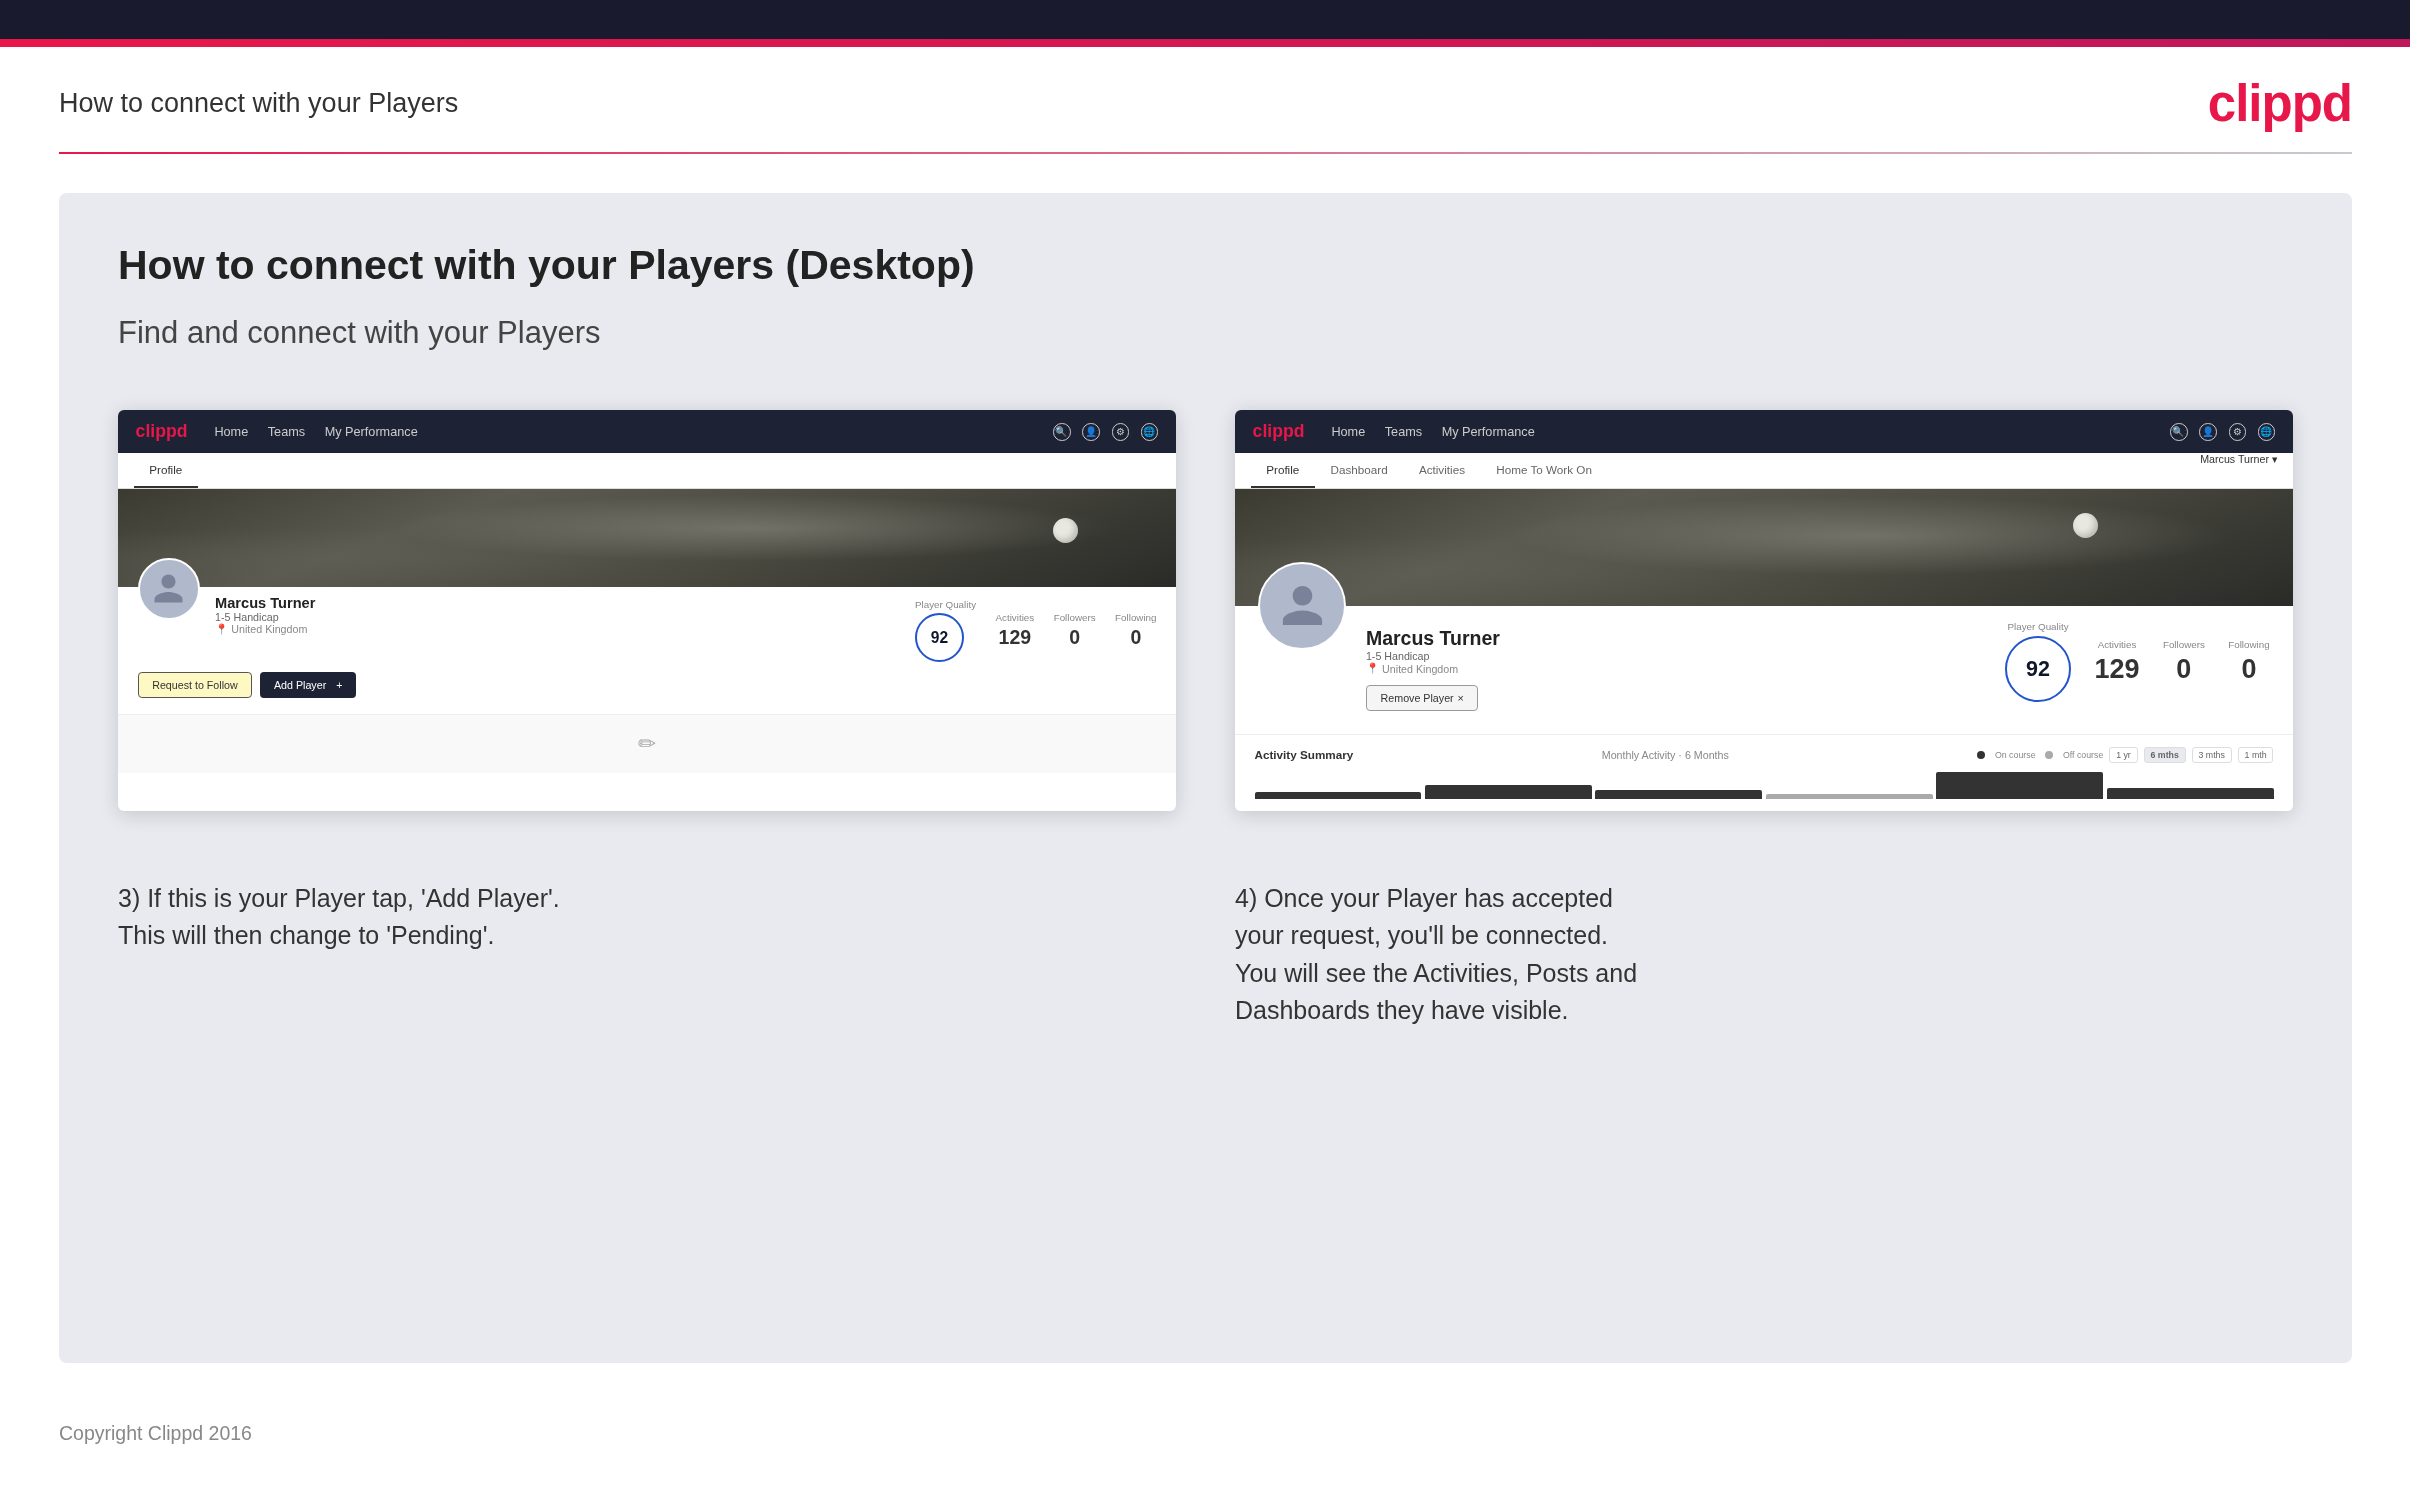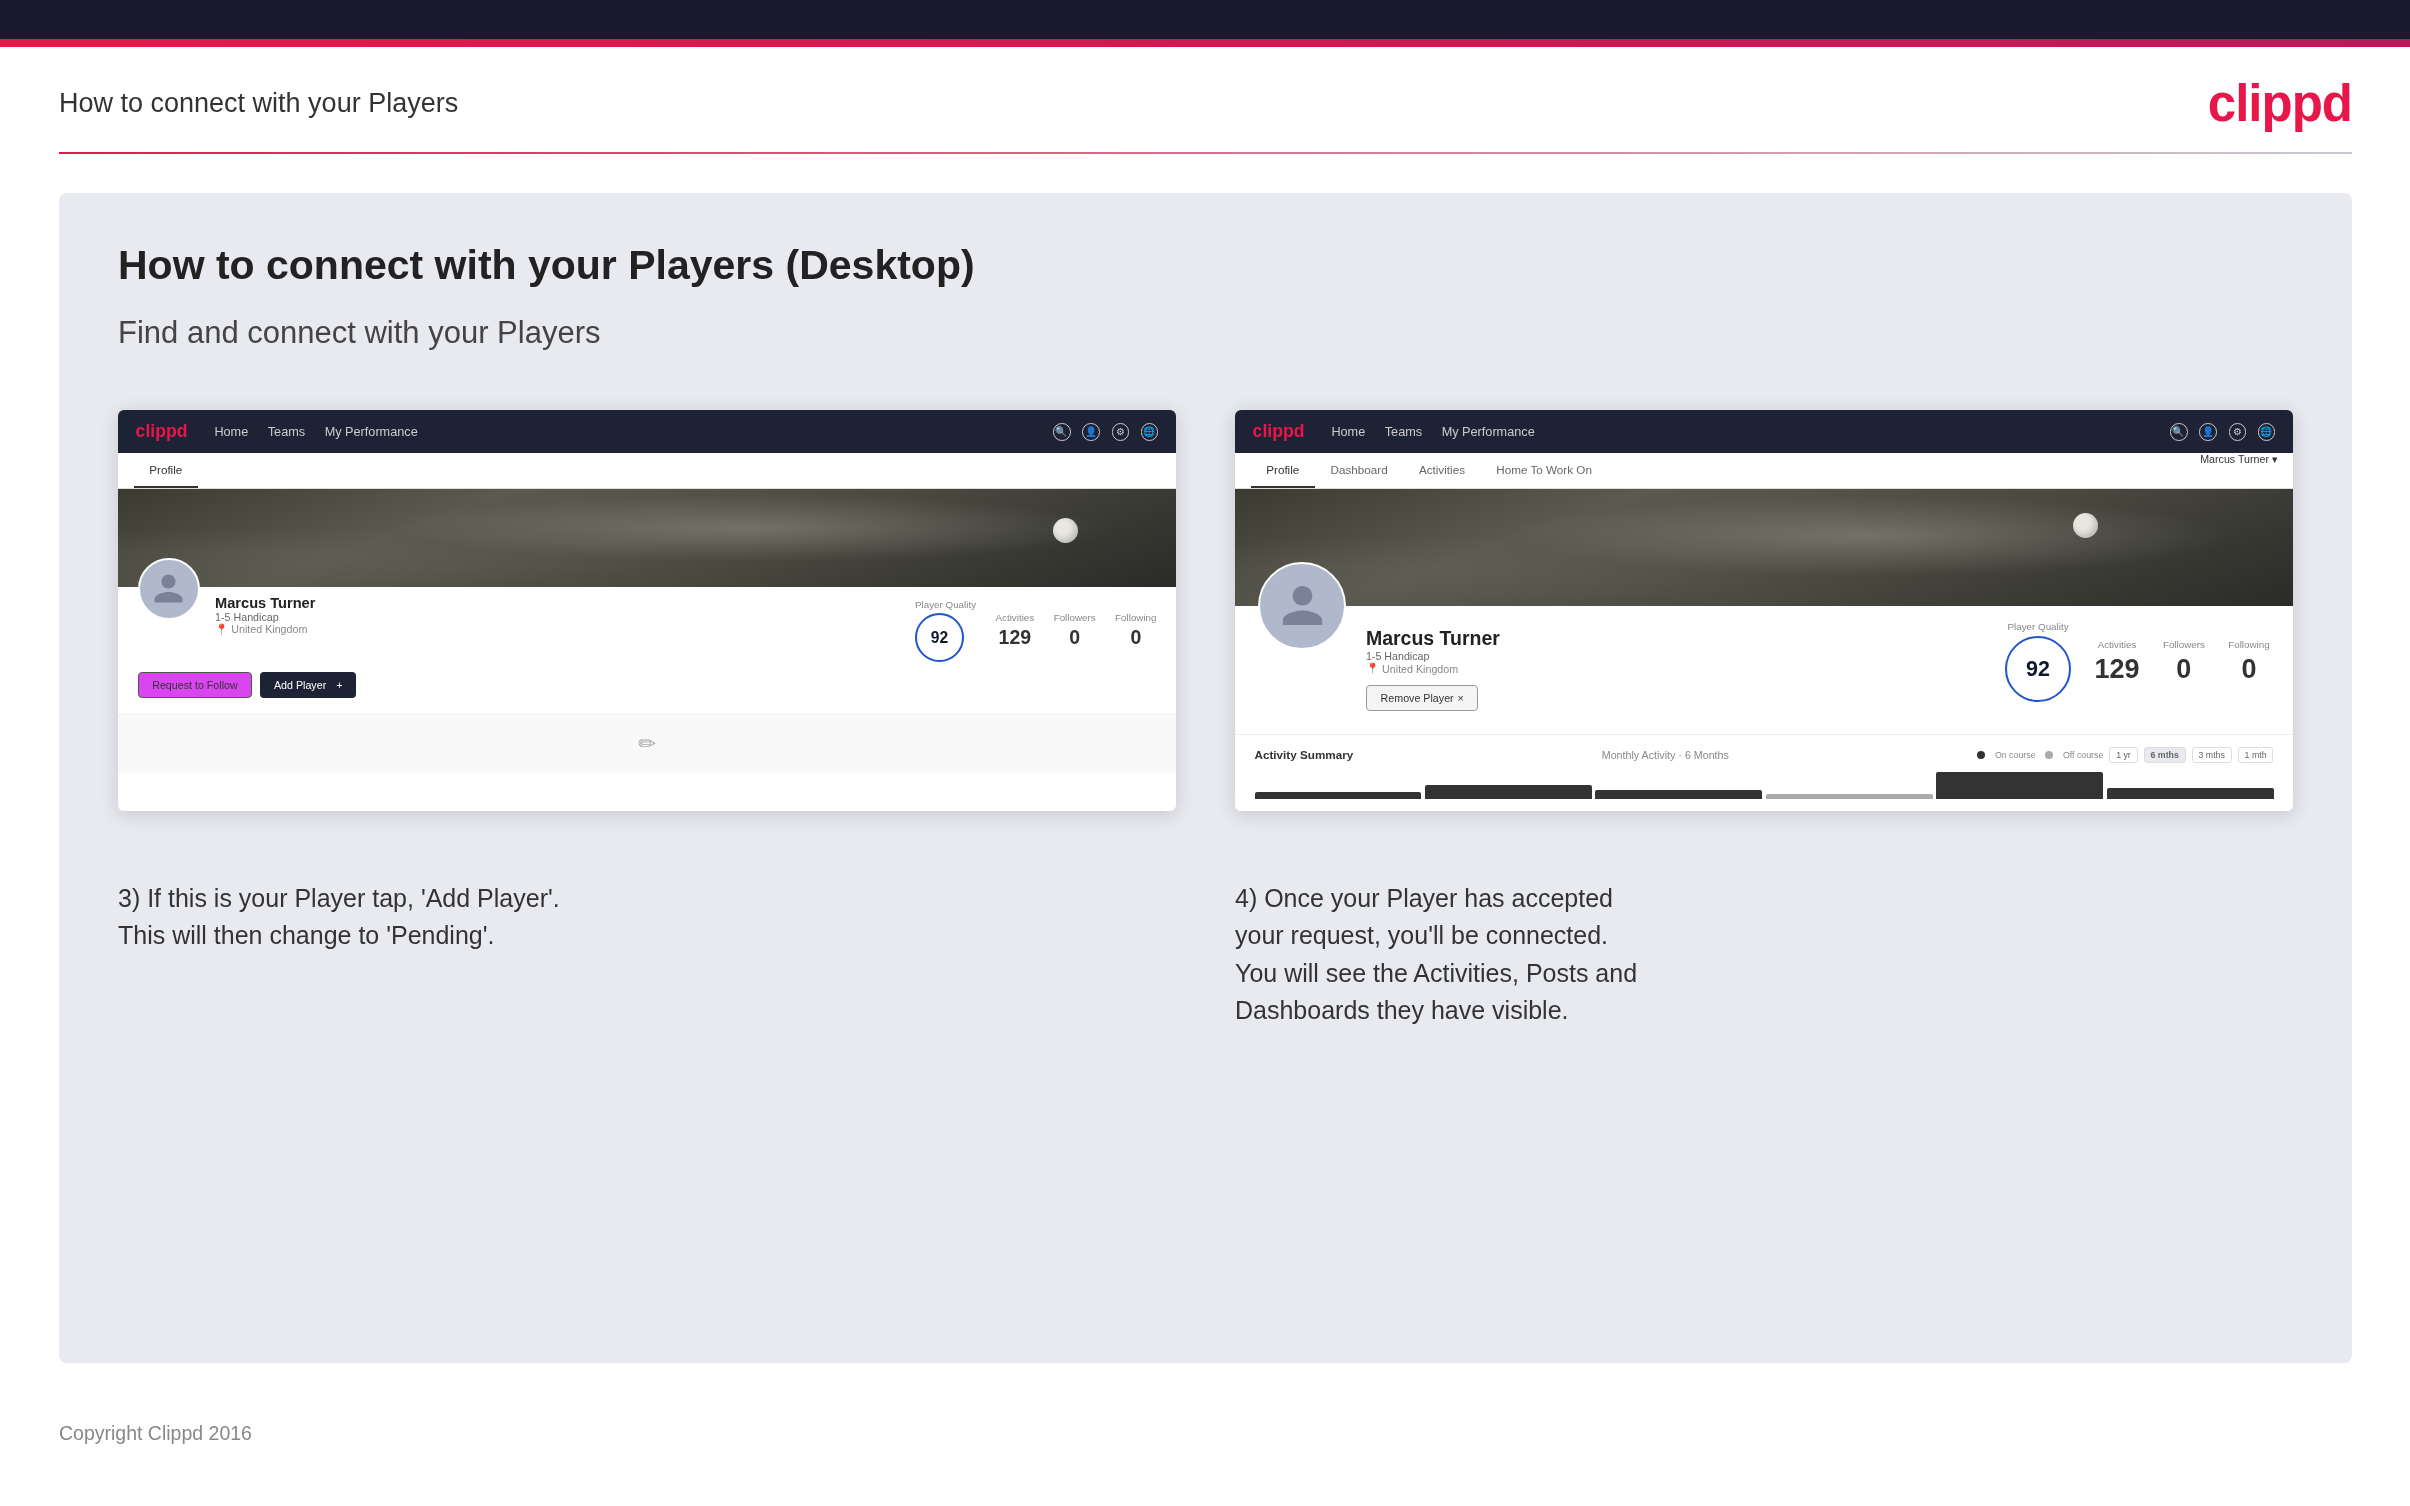--- a/index.html
+++ b/index.html
@@ -281,21 +281,21 @@
       gap: 7.8px;
       padding: 9.8px 19.5px 15.6px 19.5px;
     }
 
     .btn-follow {
       padding: 5.9px 13.7px;
       border: 1.5px solid #555;
       border-radius: 3.9px;
       font-size: 10.7px;
       color: #333;
-      background: #d946ef;
+      background: #fef9c3;
       cursor: pointer;
     }
 
     .btn-add-player {
       padding: 5.9px 13.7px;
       border: none;
       border-radius: 3.9px;
       font-size: 10.7px;
       color: #fff;
       background: #1e2235;

